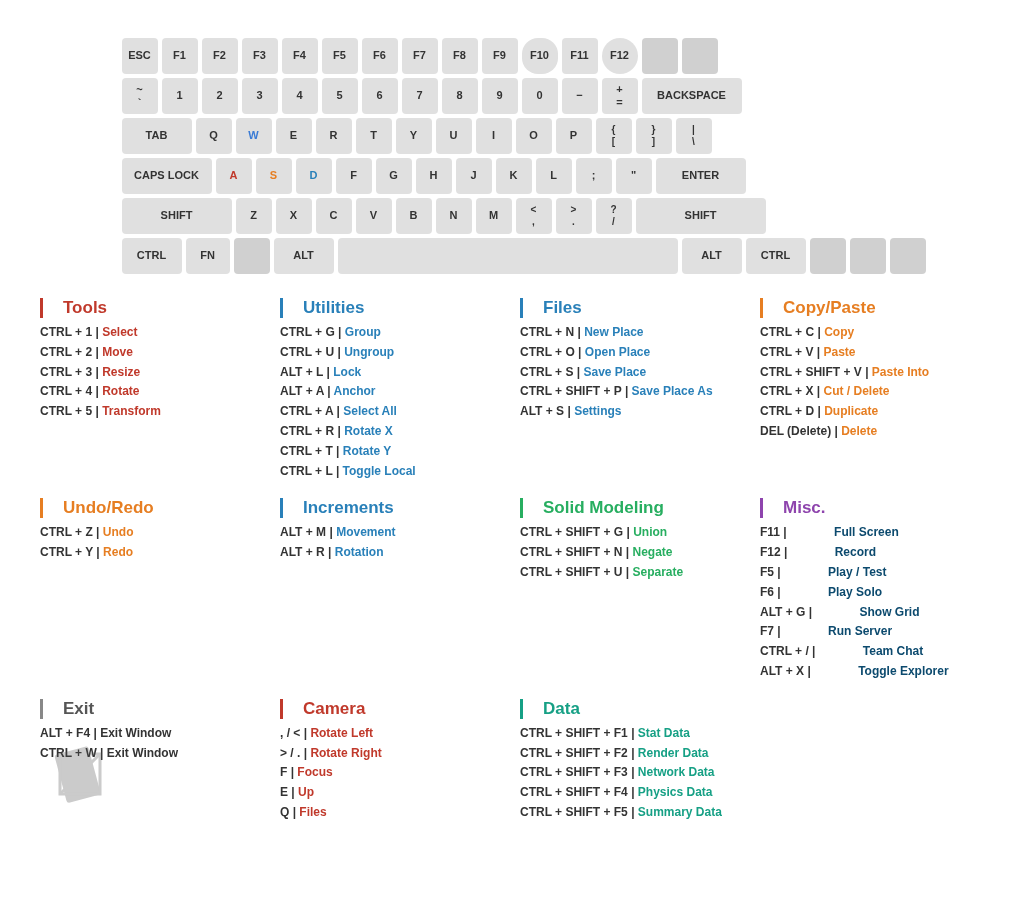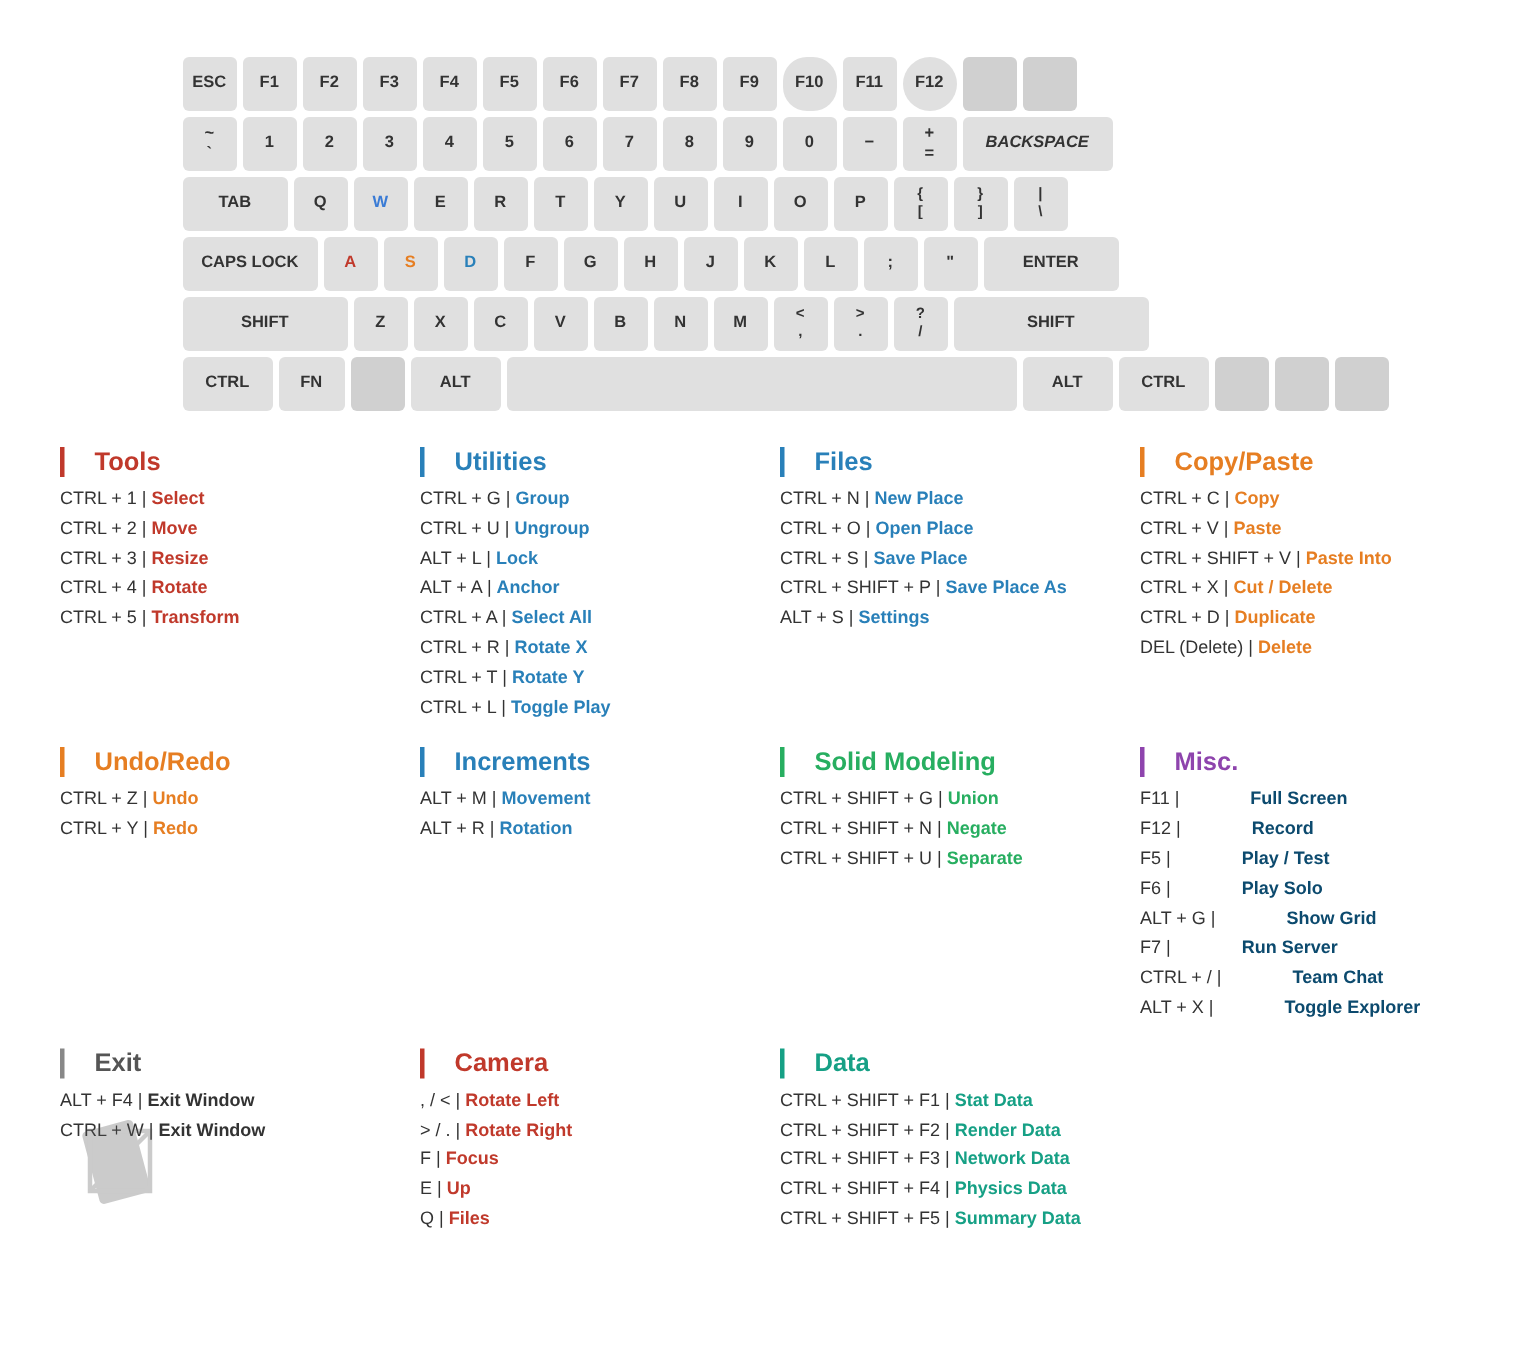--- a/index.html
+++ b/index.html
@@ -90,21 +90,21 @@
 
     .shortcut-list { list-style: none; }
     .shortcut-list li {
       font-size: 12px;
       color: #333;
       margin-bottom: 3px;
       line-height: 1.4;
     }
     .shortcut-list li .key-combo {
       color: #333;
-      font-weight: normal;
+      font-weight: bold;
     }
     .shortcut-list li .action { font-weight: bold; }
     .action.red { color: #c0392b; }
     .action.blue { color: #2980b9; }
     .action.orange { color: #e67e22; }
     .action.green { color: #27ae60; }
     .action.purple { color: #0c4a6e; margin-left: 44px; }
     .action.teal { color: #16a085; }
 
     
@@ -153,21 +153,21 @@
         <div class="key" style="white-space: pre;">4</div>
         <div class="key" style="white-space: pre;">5</div>
         <div class="key" style="white-space: pre;">6</div>
         <div class="key" style="white-space: pre;">7</div>
         <div class="key" style="white-space: pre;">8</div>
         <div class="key" style="white-space: pre;">9</div>
         <div class="key" style="white-space: pre;">0</div>
         <div class="key" style="white-space: pre;">−</div>
         <div class="key" style="white-space: pre;">+
 =</div>
-        <div class="key backspace" style="white-space: pre; font-style: italic;">BACKSPACE</div>
+        <div class="key backspace" style="white-space: pre;">BACKSPACE</div>
       </div>
       <div class="key-row">
         <div class="key tab" style="white-space: pre;">TAB</div>
         <div class="key" style="white-space: pre;">Q</div>
         <div class="key highlight-w" style="white-space: pre;">W</div>
         <div class="key" style="white-space: pre;">E</div>
         <div class="key" style="white-space: pre;">R</div>
         <div class="key" style="white-space: pre;">T</div>
         <div class="key" style="white-space: pre;">Y</div>
         <div class="key" style="white-space: pre;">U</div>
@@ -241,21 +241,21 @@
       <div class="section">
         <div class="section-title blue">Utilities</div>
         <ul class="shortcut-list">
           <li><span class="key-combo">CTRL + G | </span><span class="action blue">Group</span></li>
           <li><span class="key-combo">CTRL + U | </span><span class="action blue">Ungroup</span></li>
           <li><span class="key-combo">ALT + L | </span><span class="action blue">Lock</span></li>
           <li><span class="key-combo">ALT + A | </span><span class="action blue">Anchor</span></li>
           <li><span class="key-combo">CTRL + A | </span><span class="action blue">Select All</span></li>
           <li><span class="key-combo">CTRL + R | </span><span class="action blue">Rotate X</span></li>
           <li><span class="key-combo">CTRL + T | </span><span class="action blue">Rotate Y</span></li>
-          <li><span class="key-combo">CTRL + L | </span><span class="action blue">Toggle Play</span></li>
+          <li><span class="key-combo">CTRL + L | </span><span class="action blue">Toggle Local</span></li>
         </ul>
       </div>
       <div class="section">
         <div class="section-title blue">Files</div>
         <ul class="shortcut-list">
           <li><span class="key-combo">CTRL + N | </span><span class="action blue">New Place</span></li>
           <li><span class="key-combo">CTRL + O | </span><span class="action blue">Open Place</span></li>
           <li><span class="key-combo">CTRL + S | </span><span class="action blue">Save Place</span></li>
           <li><span class="key-combo">CTRL + SHIFT + P | </span><span class="action blue">Save Place As</span></li>
           <li><span class="key-combo">ALT + S | </span><span class="action blue">Settings</span></li>

